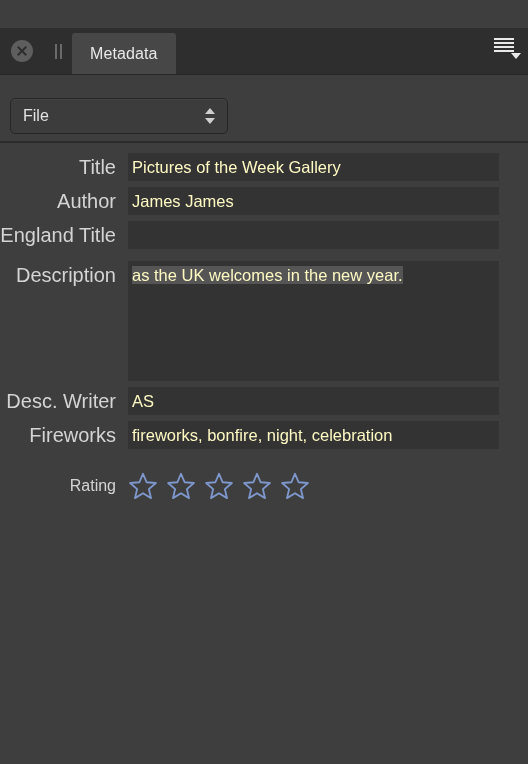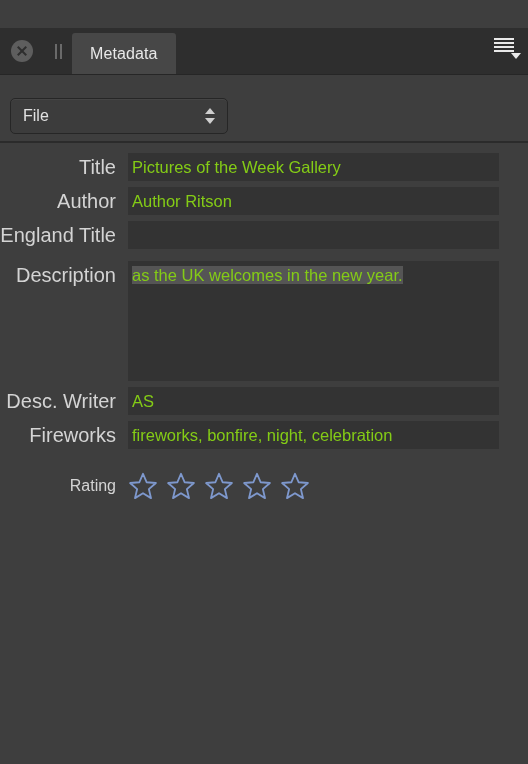--- a/index.html
+++ b/index.html
@@ -186,21 +186,21 @@
     font-size: 20px;
     color: #d4d4d4;
     padding-right: 12px;
     box-sizing: border-box;
     line-height: 28px;
   }
   .field {
     width: 371px;
     min-height: 28px;
     background: #333333;
-    color: #84cc16;
+    color: #fef9c3;
     font-size: 16.5px;
     line-height: 28px;
     padding: 0 4px;
     box-sizing: border-box;
     white-space: nowrap;
     overflow: hidden;
   }
   .field.empty { color: transparent; }
 
   .field.textarea {
@@ -299,21 +299,21 @@
 
   <div class="form">
 
     <div class="row">
       <div class="label">Title</div>
       <div class="field">Pictures of the Week Gallery</div>
     </div>
 
     <div class="row">
       <div class="label">Author</div>
-      <div class="field">Author Ritson</div>
+      <div class="field">James James</div>
     </div>
 
     <div class="row">
       <div class="label">England Title</div>
       <div class="field empty"></div>
     </div>
 
     <div class="row spaced">
       <div class="label">Description</div>
       <div class="field textarea">

